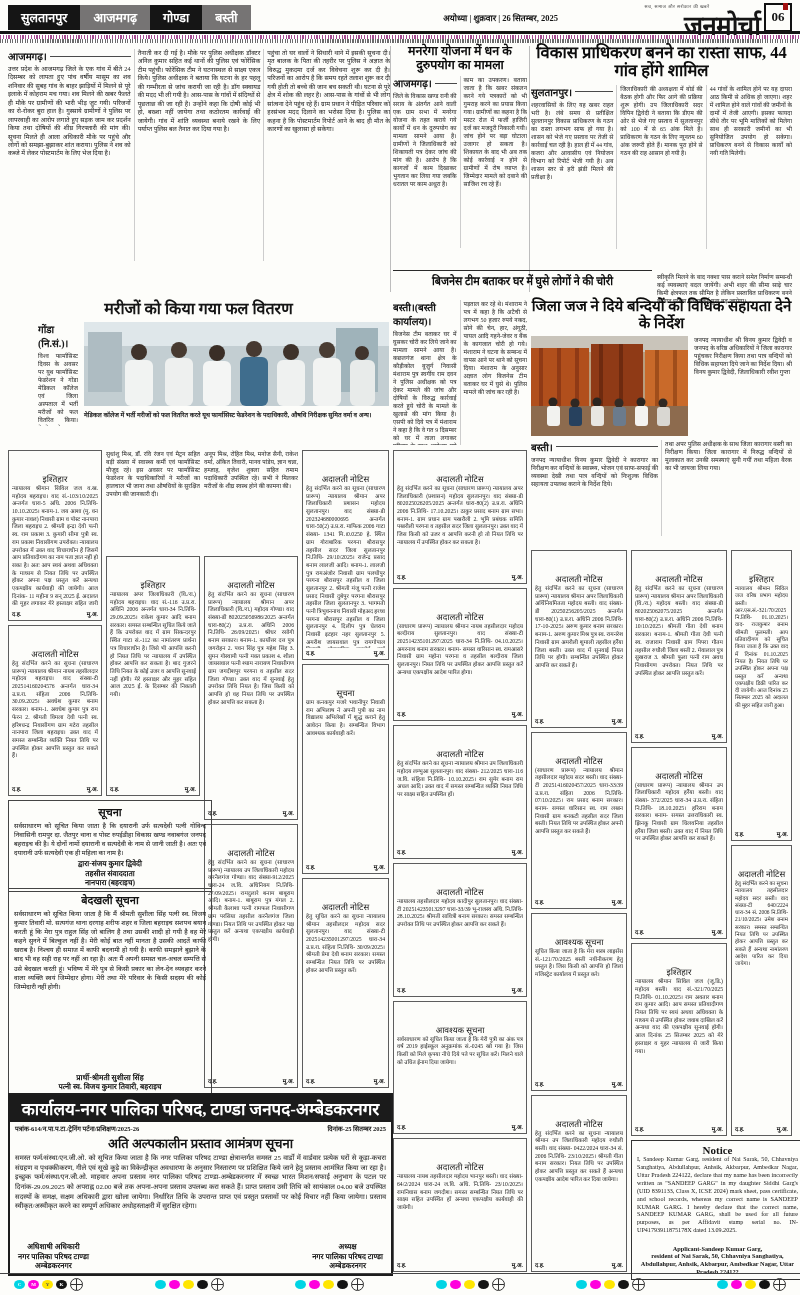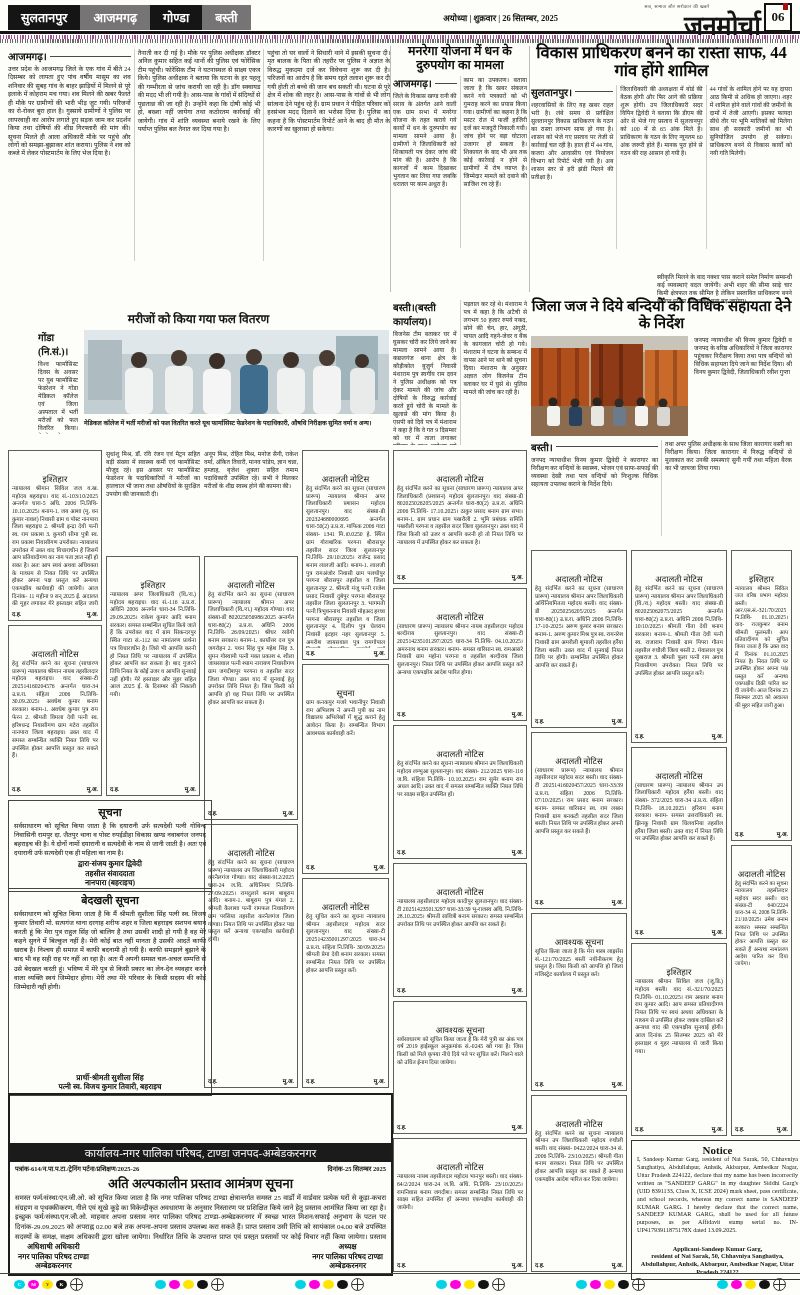--- a/index.html
+++ b/index.html
@@ -46,21 +46,21 @@
   #vikas .hl{font-size:16.5px;}
   #vikas .cols{height:164px;margin-top:4px;}
   #bizhead{left:393px;top:270px;width:259px;height:25px;border-top:1.5px solid #2a2a2a;padding-top:4px;}
   #bizhead .hl{font-size:12px;}
   #vikascont{left:657px;top:273px;width:135px;height:40px;}
   #bizbody{left:393px;top:300px;width:134px;height:145px;}
   #bizbody .cols{height:145px;}
   #bizbody .bt{font-size:6px;}
   #pharma{left:8px;top:296px;width:381px;}
   #pharma .hl{font-size:15.5px;}
-  #pharma .sub{font-size:12px;font-weight:bold;text-align:center;margin-top:14px;}
+  #pharma .sub{font-size:16px;font-weight:bold;text-align:center;margin-top:1px;}
   .ph-row{display:flex;margin-top:3px;}
   .ph-c1{width:70px;margin-right:6px;overflow:hidden;height:104px;margin-left:30px;}
   .ph-rt{width:305px;}
   .caption{font-size:6.3px;font-weight:bold;line-height:1.25;margin-top:1px;color:#222;}
   #judge{left:531px;top:298px;width:261px;}
   #judge .hl{font-size:15px;}
   .jg-row{display:flex;margin-top:4px;}
   .jg-side{width:98px;margin-left:6px;overflow:hidden;height:100px;}
   #judge .cols{height:96px;margin-top:4px;}
   #judge .bt{font-size:6.1px;}
@@ -81,21 +81,21 @@
   #ncolH{left:731px;top:550px;width:61px;height:586px;}
   #ncolH .nbody{font-size:5.4px;}
   .wbox{border:1.5px solid #444;padding:3px 5px;display:flex;flex-direction:column;overflow:hidden;}
   #wideA{left:8px;top:800px;width:192px;height:84px;}
   #wideB{left:8px;top:888px;width:192px;height:200px;}
   .wtitle{font-size:11px;font-weight:bold;text-align:center;}
   .wbody{font-size:6.5px;line-height:1.4;text-align:justify;flex:1;overflow:hidden;margin-top:2px;}
   .wsig{font-size:7.5px;font-weight:bold;text-align:center;line-height:1.3;}
   
   #muni{left:8px;top:1093px;width:381px;height:179px;border:2px solid #1d1d1d;display:flex;flex-direction:column;}
-  #muni .mhead{background:#1b1b1b;color:#fff;font-weight:normal;font-size:11px;text-align:center;padding:2px 0;margin-top:48px;}
+  #muni .mhead{background:#1b1b1b;color:#fff;font-weight:bold;font-size:17px;text-align:center;padding:2px 0;}
   #muni .mrefs{display:flex;justify-content:space-between;font-size:6.5px;padding:2px 5px 0 5px;font-weight:bold;}
   #muni .mtitle{font-size:13px;font-weight:bold;text-align:center;margin:1px 0;}
   #muni .mbody{font-size:6.9px;line-height:1.4;text-align:justify;padding:0 5px;flex:1;overflow:hidden;}
   #muni .msigs{display:flex;justify-content:space-between;padding:2px 8px 3px 8px;font-size:7.5px;font-weight:bold;text-align:center;line-height:1.3;}
   
   #eng{left:631px;top:1140px;width:161px;height:132px;border:1.5px solid #333;padding:3px 5px;display:flex;flex-direction:column;}
   #eng .etitle{font-weight:bold;text-align:center;font-size:11px;}
   #eng .ebody{font-size:6.1px;line-height:1.3;text-align:justify;flex:1;overflow:hidden;}
   #eng .esign{font-size:6.3px;font-weight:bold;text-align:center;line-height:1.25;}
   
@@ -174,20 +174,23 @@
         </div>
       <div>
           <p class="bt">जिलाधिकारी की अध्यक्षता में बोर्ड की बैठक होगी और फिर आगे की प्रक्रिया शुरू होगी। उप जिलाधिकारी सदर विपिन द्विवेदी ने बताया कि डीएम की ओर से भेजे गए प्रस्ताव में सुलतानपुर को 100 में से 65 अंक मिले है। प्राधिकरण के गठन के लिए न्यूनतम 60 अंक जरूरी होते हैं। मानक पूरा होने से गठन की राह आसान हो गयी है।</p>
         </div>
       <div>
           <p class="bt">44 गांवों के शामिल होने पर यह दायरा आठ किमी से अधिक हो जाएगा। शहर में शामिल होने वाले गांवों की जमीनों के दामों में तेजी आएगी। इसका फायदा सीधे तौर पर भूमि मालिकों को मिलेगा साथ ही सरकारी जमीनों का भी सुनियोजित उपयोग हो सकेगा। प्राधिकरण बनने से विकास कार्यों को नयी गति मिलेगी।</p>
         </div>
     </div>
   </div>
 
+  <div id="bizhead" class="abs">
+    <div class="hl"><span class="sq">बिजनेस टीम बताकर घर में घुसे लोगों ने की चोरी</span></div>
+  </div>
   <div id="vikascont" class="abs">
     <p class="bt" style="font-size:6.1px">स्वीकृति मिलने के बाद नक्शा पास कराने समेत निर्माण सम्बन्धी कई व्यवस्थाएं बदल जायेंगी। अभी शहर की सीमा साढ़े चार किमी क्षेत्रफल तक सीमित है लेकिन प्रस्तावित प्राधिकरण बनने के बाद इसका दायरा कई गुना बढ़ जायेगा।</p>
   </div>
   <div id="bizbody" class="abs">
     <div class="cols">
       <div>
           <div class="dl">
             <span>बस्ती।(बस्ती कार्यालय)।</span>
           </div>
           <p class="bt">बिजनेस टीम बताकर घर में घुसकर चोरी कर लिये जाने का मामला सामने आया है। कछलगंज थाना क्षेत्र के कौड़ीकोल बुजुर्ग निवासी मंशाराम पुत्र स्वर्गीय राम दवन ने पुलिस अधीक्षक को पत्र देकर मामले की जांच और दोषियों के विरुद्ध कार्रवाई करते हुये चोरी के मामले के खुलासे की मांग किया है। एसपी को दिये पत्र में मंशाराम ने कहा है कि वे गत 9 दिसम्बर को घर में ताला लगाकर परिवार के साथ अयोध्या गये हुये थे।</p>

